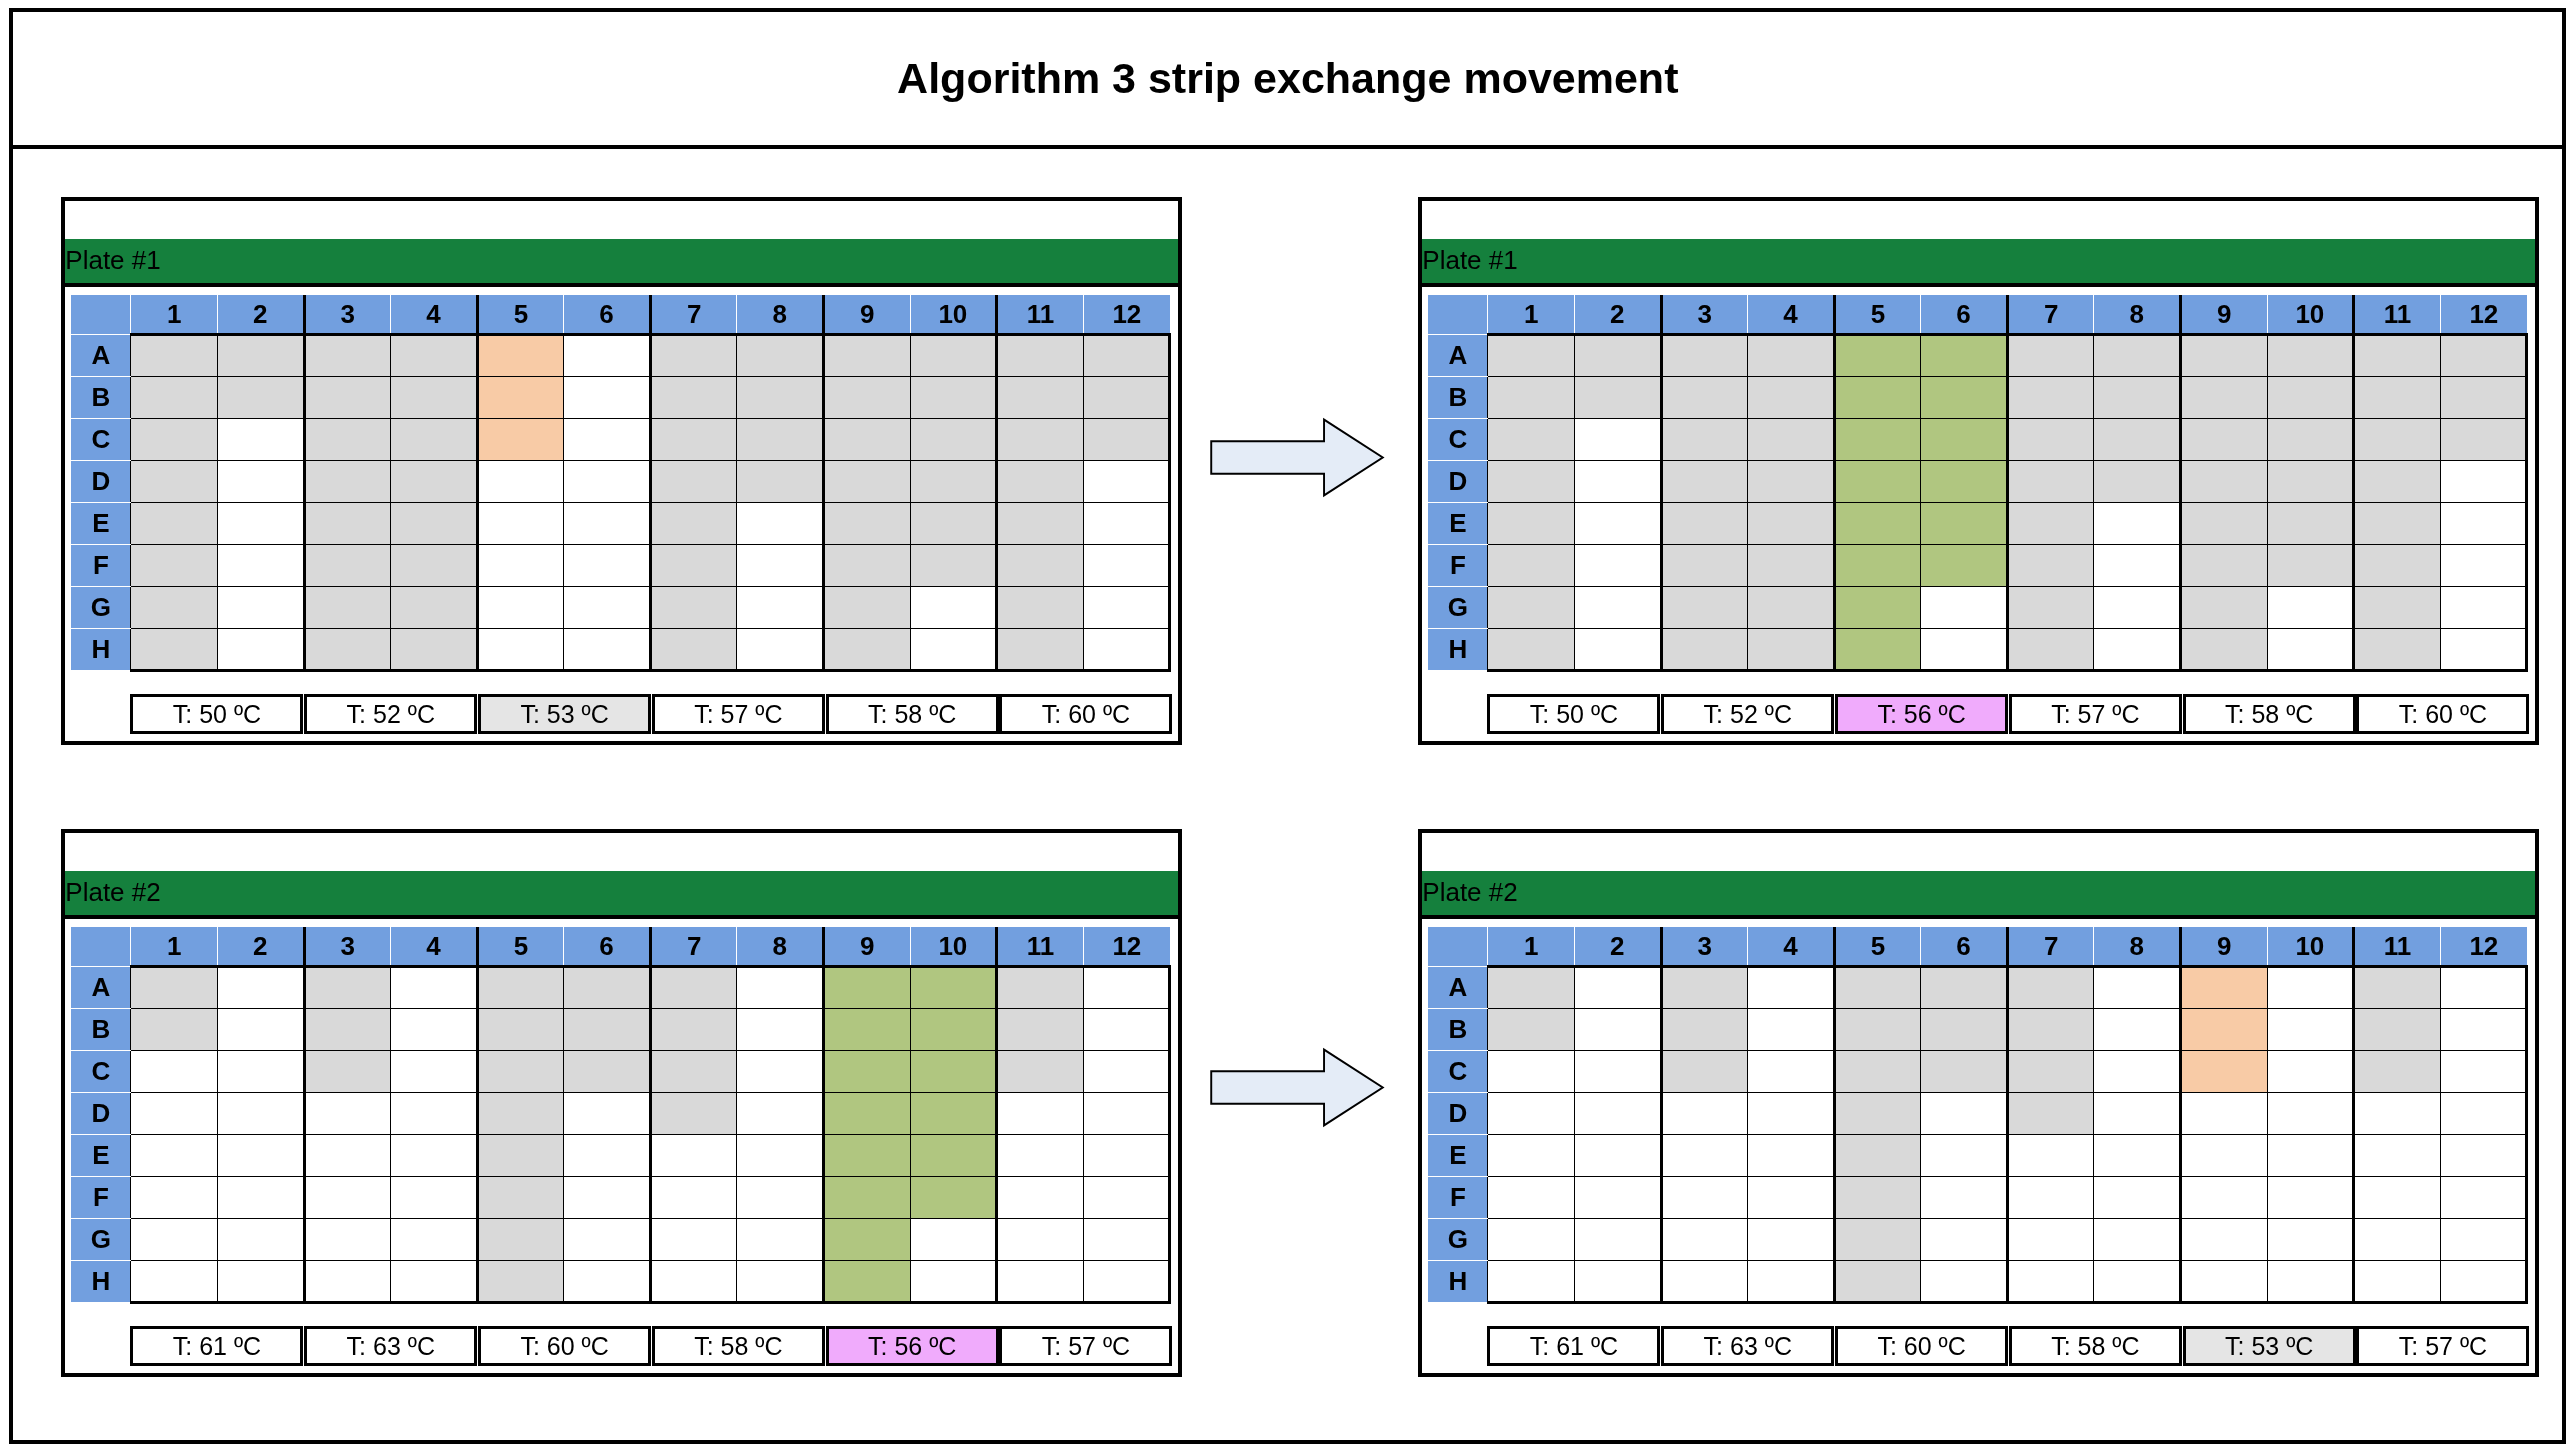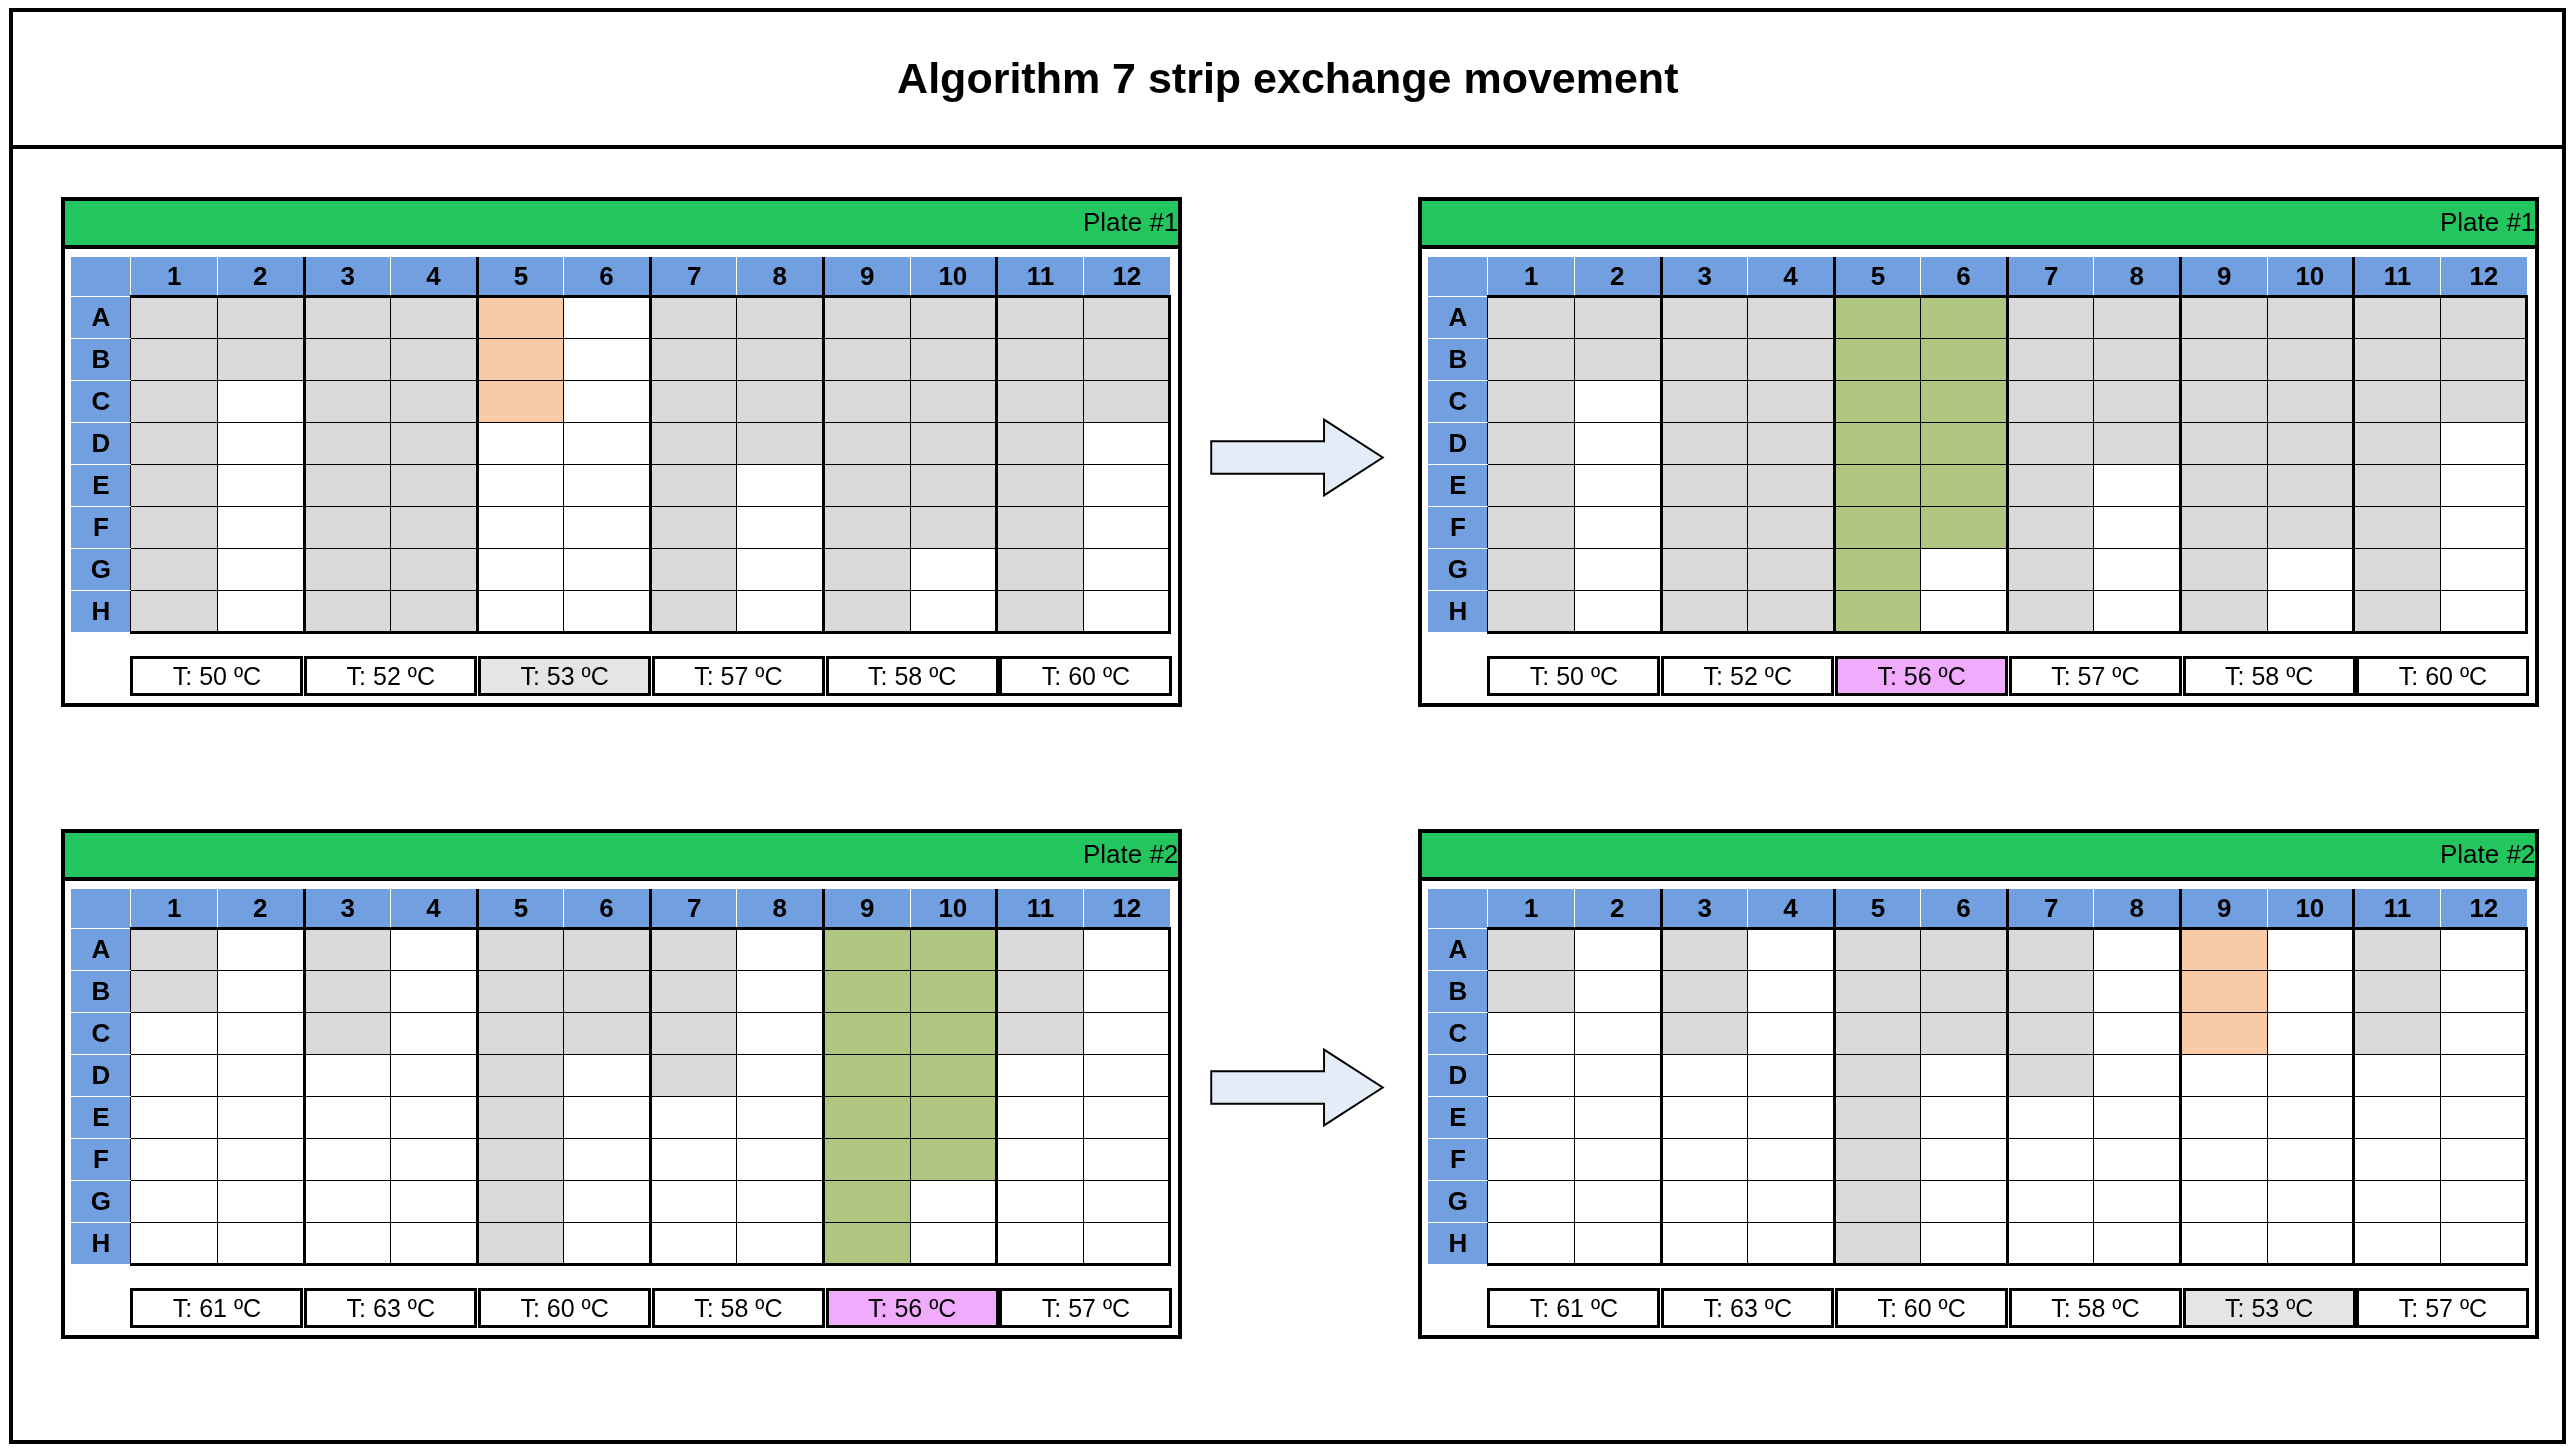--- a/index.html
+++ b/index.html
@@ -57,22 +57,23 @@
     width: 1121px;
     border: 4.6px solid #000000;
     background: #ffffff;
     padding: 0;
   }
   .plate-title-box {
     border-bottom: 4.6px solid #000000;
     height: 48px;
     display: flex;
     align-items: center;
-    justify-content: flex-end;
-    background: #22c55e;
+    justify-content: flex-start;
+    background: #15803d;
+    margin-top: 38px;
   }
   .plate-title-text {
     font-size: 26px;
     color: #000000;
   }
   .plate-body {
     padding: 7.7px 6.2px 6.2px 6.2px;
     background: #ffffff;
   }
   
@@ -156,21 +157,21 @@
   .arrow-top { left: 1195px; top: 266px; }
   .arrow-bot { left: 1195px; top: 896px; }
 </style>
 </head>
 <body>
 
 <div id="page">
   <div class="outer-frame">
 
     <div class="title-bar">
-      <div class="title-text">Algorithm 7 strip exchange movement</div>
+      <div class="title-text">Algorithm 3 strip exchange movement</div>
     </div>
 
     <div class="plates-area">
 
       <div class="plate-slot slot-tl" id="slot-0">
           <div class="plate">
             <div class="plate-title-box">
               <div class="plate-title-text">Plate #1</div>
             </div>
             <div class="plate-body">

